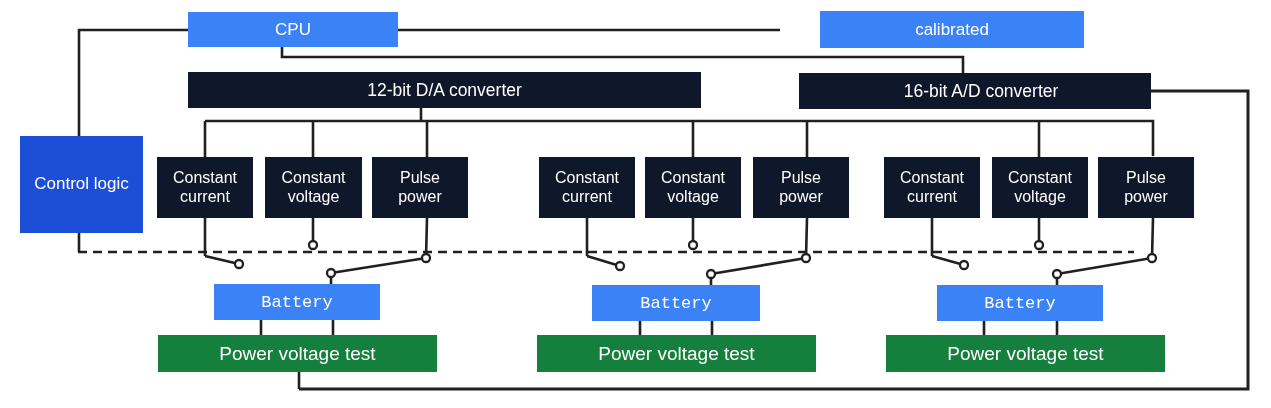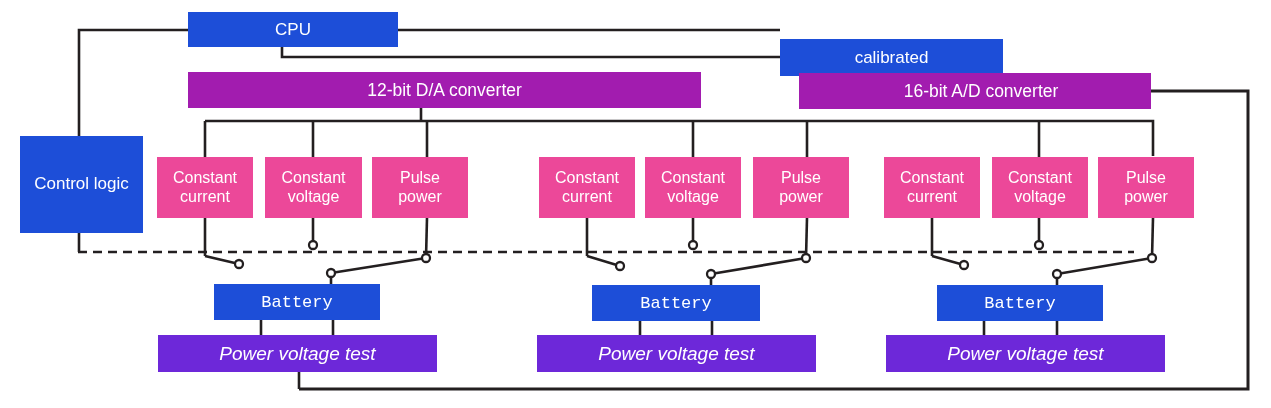--- a/index.html
+++ b/index.html
@@ -11,25 +11,25 @@
     overflow:hidden;
   }
   #wires{position:absolute;left:0;top:0;width:1271px;height:408px;}
   .node{
     position:absolute;
     display:flex;align-items:center;justify-content:center;
     text-align:center;
     color:#ffffff;
     box-sizing:border-box;
   }
-  .teal{background:#1d4ed8;}
-  .blue{background:#a21caf;}
-  .purple{background:#ec4899;}
+  .teal{background:#3b82f6;}
+  .blue{background:#0f172a;}
+  .purple{background:#0f172a;}
   .red{background:#1d4ed8;}
-  .navy{background:#6d28d9;font-style:italic;}
+  .navy{background:#15803d;}
   .top-box{font-size:17px;}
   .conv-box{font-size:17.5px;}
   .ctrl-box{font-size:17px;line-height:1.18;}
   .mod-box{font-size:16px;line-height:1.15;padding:0 6px;}
   .batt-box{font-size:17px;font-family:Liberation Mono, monospace;}
   .pvt-box{font-size:19px;}
 </style>
 </head>
 <body>
 
@@ -101,21 +101,21 @@
       <circle cx="806" cy="258" r="4"></circle>
       <circle cx="711" cy="274" r="4"></circle>
       <circle cx="964" cy="265" r="4"></circle>
       <circle cx="1039" cy="245" r="4"></circle>
       <circle cx="1152" cy="258" r="4"></circle>
       <circle cx="1057" cy="274" r="4"></circle>
     </g>
   </svg>
 
   <div class="node teal top-box" style="left:188px;top:12px;width:210px;height:35px;">CPU</div>
-  <div class="node teal top-box" style="left:780px;top:11px;width:223px;height:37px;margin-top:28px;">calibrated</div>
+  <div class="node teal top-box" style="left:820px;top:11px;width:264px;height:37px;">calibrated</div>
 
   <div class="node blue conv-box" style="left:188px;top:72px;width:513px;height:36px;">12-bit D/A converter</div>
   <div class="node blue conv-box" style="left:799px;top:73px;width:352px;height:36px;padding-left:12px;">16-bit A/D converter</div>
 
   <div class="node red ctrl-box" style="left:20px;top:136px;width:123px;height:97px;">Control logic</div>
 
   <div class="node purple mod-box" style="left:157px;top:157px;width:96px;height:61px;">Constant current</div>
   <div class="node purple mod-box" style="left:265px;top:157px;width:97px;height:61px;">Constant voltage</div>
   <div class="node purple mod-box" style="left:372px;top:157px;width:96px;height:61px;">Pulse power</div>
 

